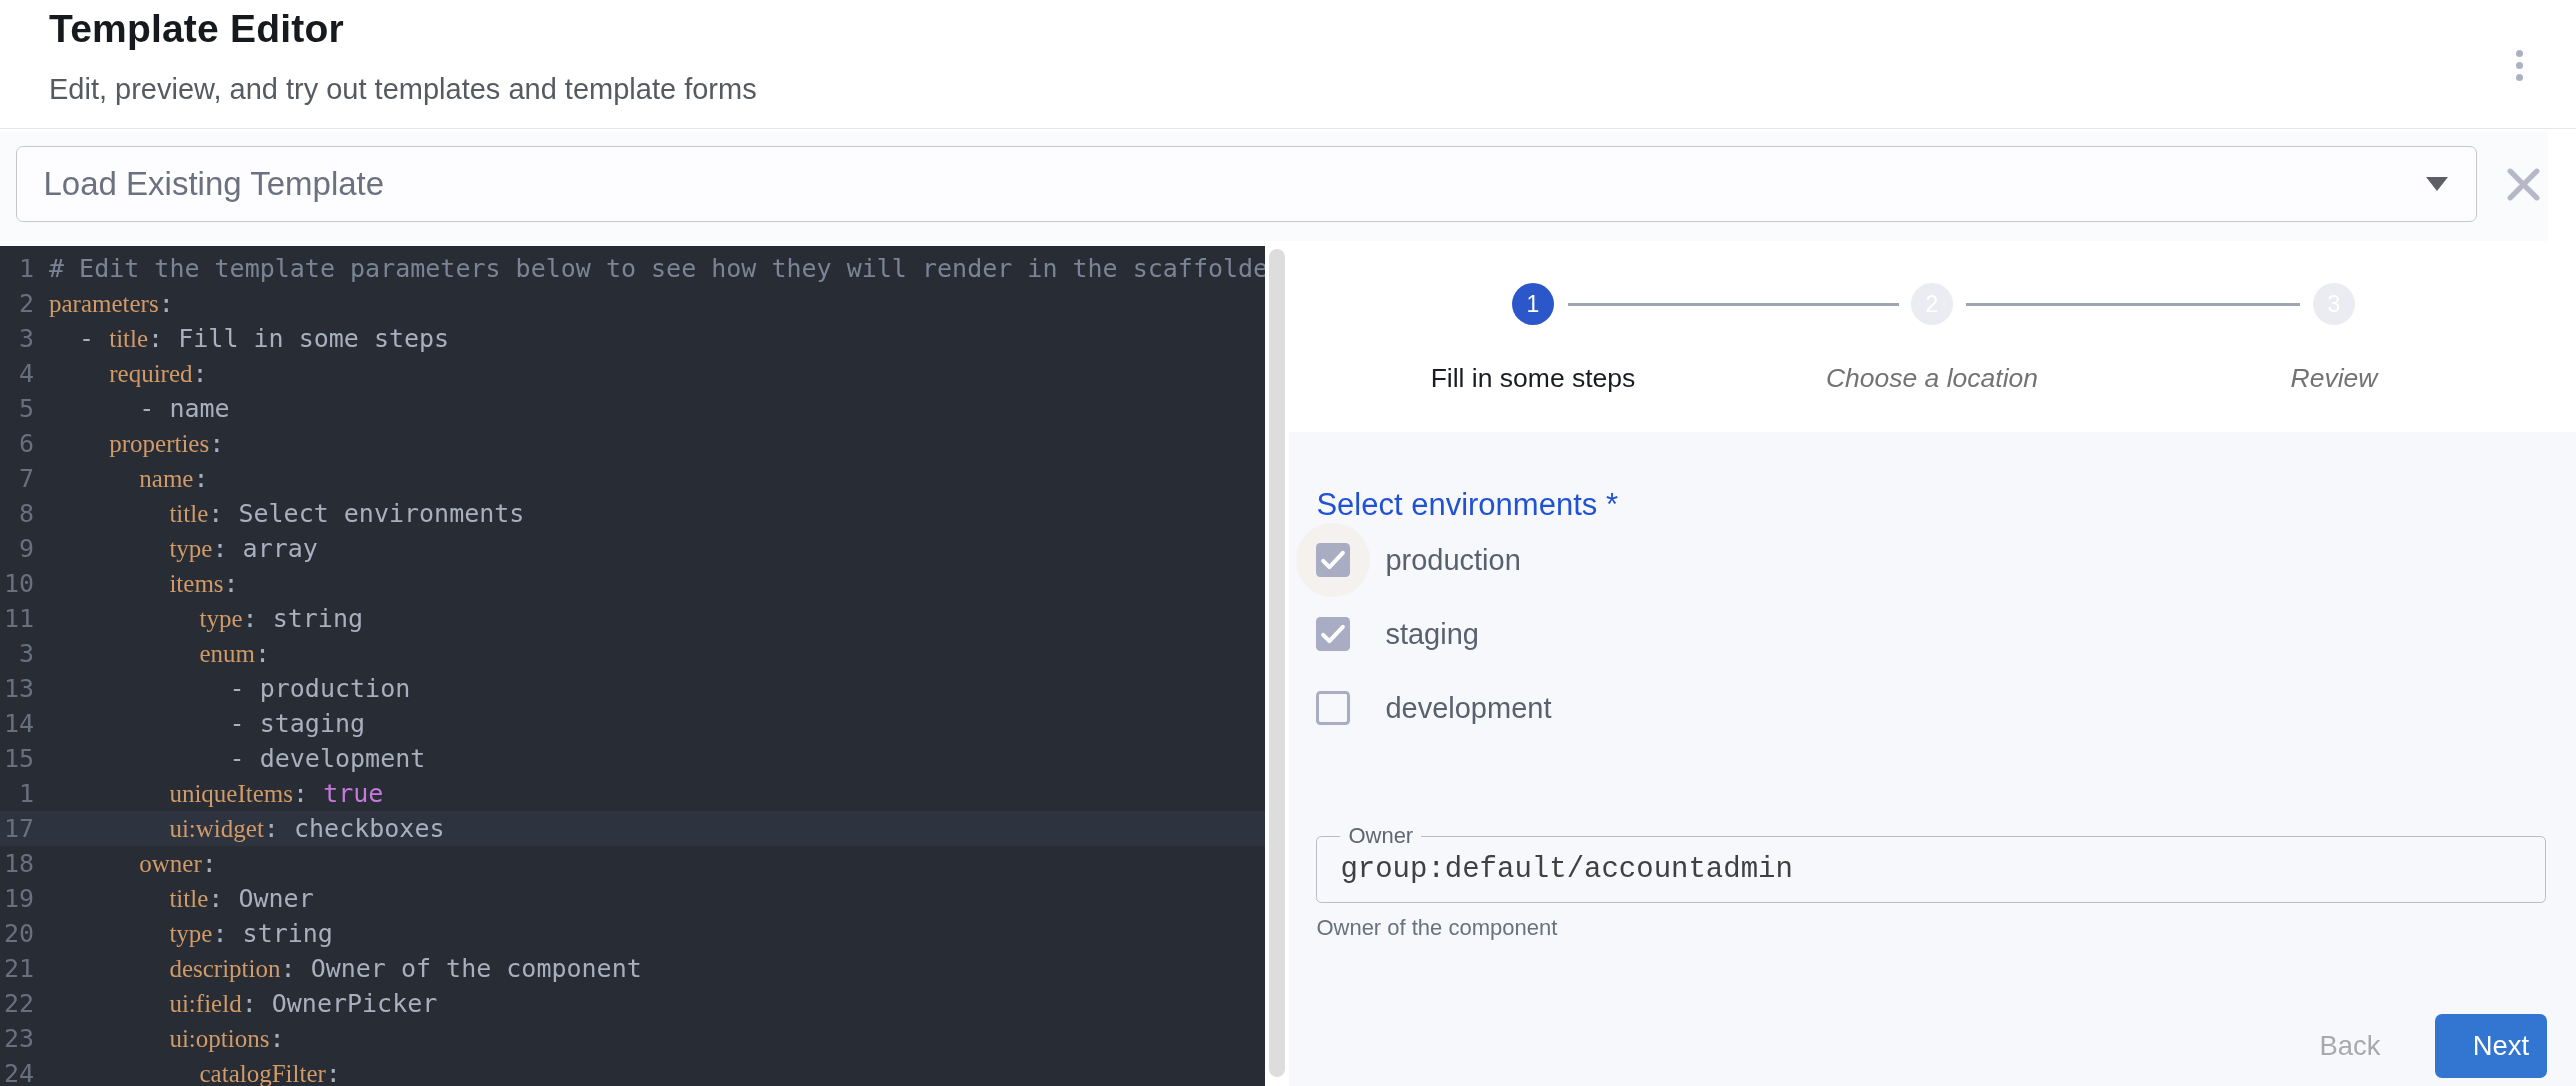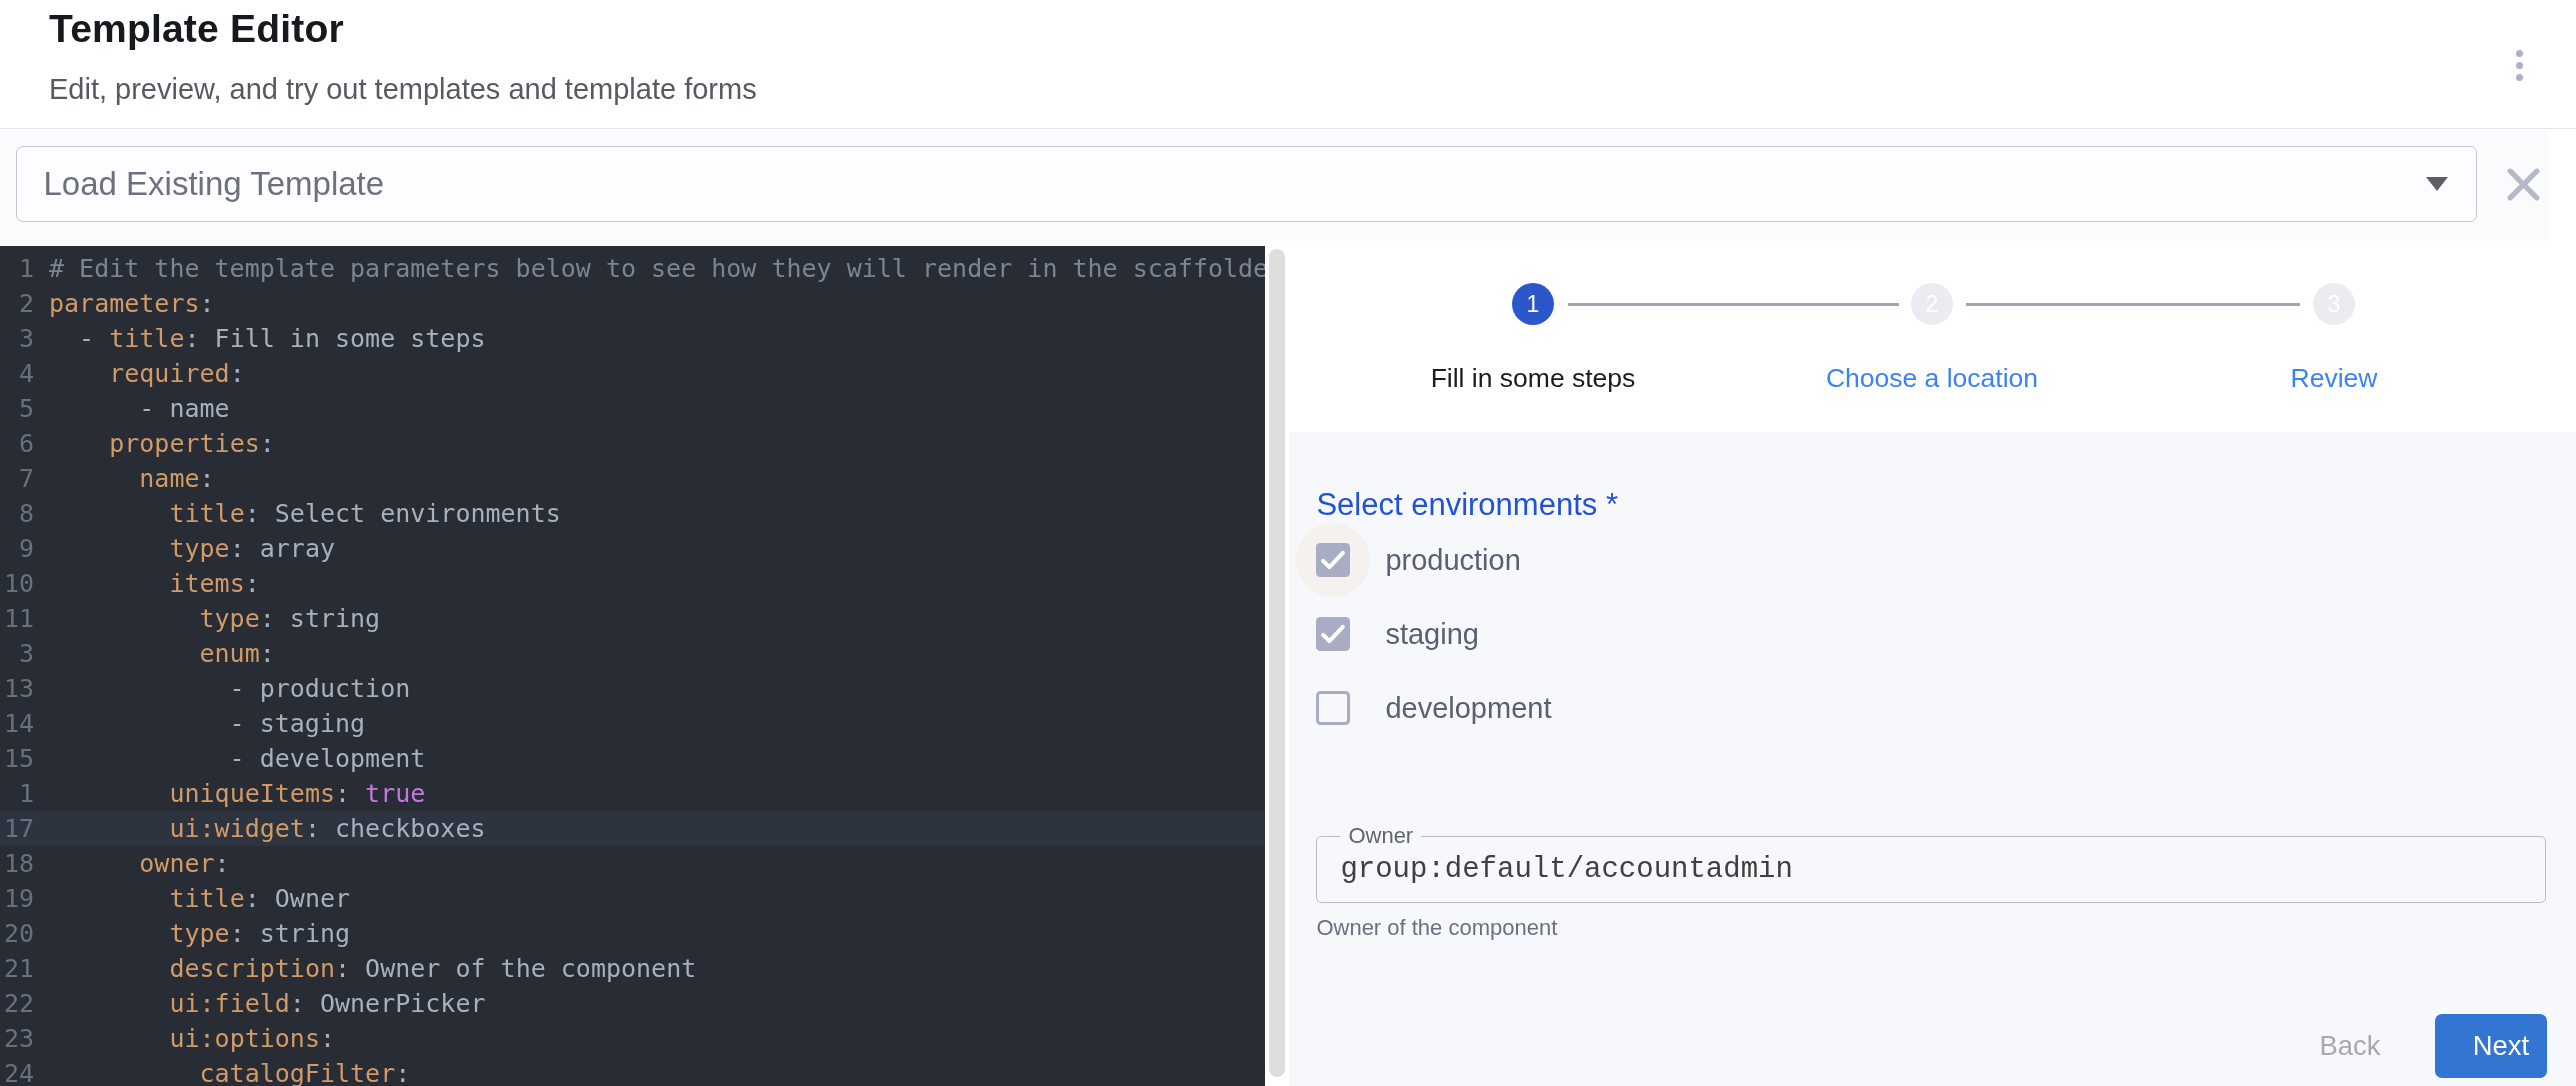--- a/index.html
+++ b/index.html
@@ -20,35 +20,35 @@
   #close-btn { position:absolute; left:2498px; top:11.5px; width:50px; height:83px; display:flex; align-items:center; justify-content:center; cursor:pointer; }
 
   
   #editor { position:absolute; left:0; top:246px; width:1265px; height:840px; background:#272c35; overflow:hidden; font-family:"DejaVu Sans Mono", monospace; font-size:25px; cursor:text; }
   #editor-lines { position:absolute; left:0; top:5.3px; width:1265px; }
   .ed-line { height:35px; line-height:35px; white-space:pre; }
   .ed-line.active { background:#2d333f; }
   .gut { display:inline-block; width:34px; text-align:right; color:#68707e; }
   .code { margin-left:15px; }
   .tk-c { color:#7b8494; }
-  .tk-k { color:#d19a66; }
+  .tk-k { color:#d19a66;font-family:Liberation Serif, serif; }
   .tk-p { color:#a8b0be; }
   .tk-v { color:#a8b0be; }
   .tk-b { color:#c678dd; }
   #editor-scrollbar { position:absolute; left:1269px; top:249px; width:16px; height:828px; background:#dddddd; border-radius:8px; cursor:pointer; }
 
   
   #stepper-zone { position:absolute; left:1289px; top:241px; width:1287px; height:191px; background:#ffffff; }
   .step-circle { position:absolute; width:42px; height:42px; border-radius:50%; text-align:center; line-height:42px; font-size:23px; top:42px; transform:translateX(-50%); }
   .step-circle.active { background:#2b57ca; color:#ffffff; }
   .step-circle.inactive { background:#ebecf2; color:#ffffff; }
   .step-conn { position:absolute; top:62px; height:2.7px; background:#a0a5b3; }
   .step-label { position:absolute; top:122px; transform:translateX(-50%); font-size:26.5px; white-space:nowrap; }
   .step-label.active { color:#191c21; font-weight:500; }
-  .step-label.inactive { color:#3b82f6; font-weight:400; }
+  .step-label.inactive { color:#737373; font-weight:400;font-style:italic; }
 
   #form-panel { position:absolute; left:1289px; top:432px; width:1287px; height:655px; background:#f7f8fb; }
   #env-label { position:absolute; left:27.4px; top:55px; font-size:31px; color:#2152d3; }
   #env-options { position:absolute; left:27.4px; top:111px; }
   .env-row { position:relative; height:34px; margin-bottom:40px; display:flex; align-items:center; cursor:pointer; }
   .cbx { position:relative; width:34px; height:34px; border-radius:4.4px; flex:0 0 34px; }
   .cbx.checked { background:#a8adc3; }
   .cbx.unchecked { border:3.5px solid #a8adc3; background:transparent; }
   .cbx-halo { position:absolute; left:-20.3px; top:-20.3px; width:74px; height:74px; border-radius:50%; background:#f4f1ee; }
   .env-row .lbl { margin-left:35px; font-size:29px; color:#596070; }

